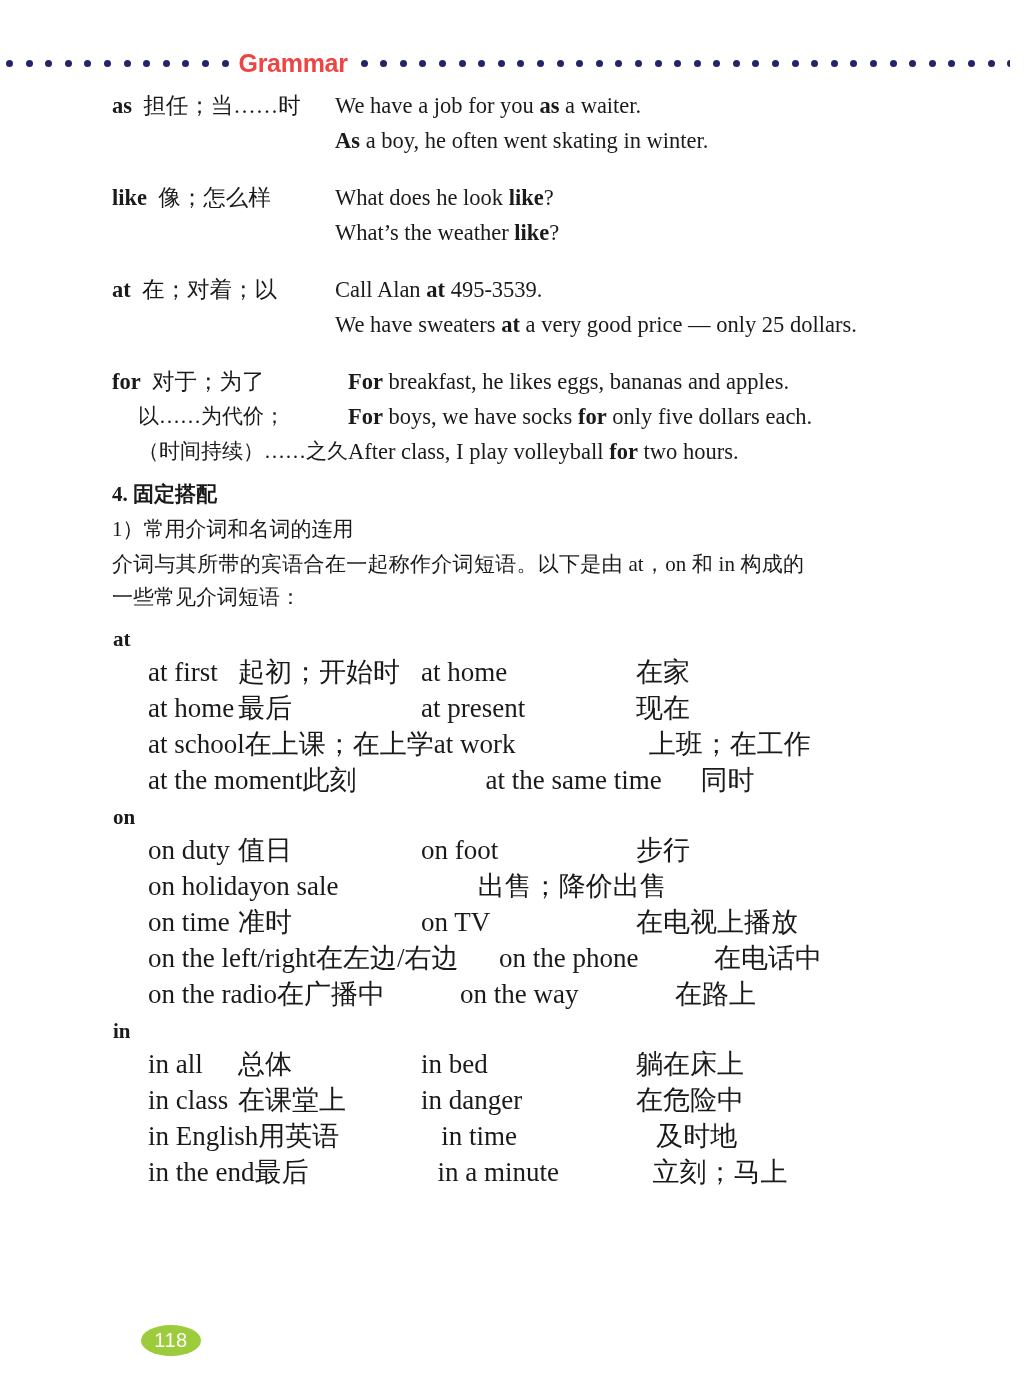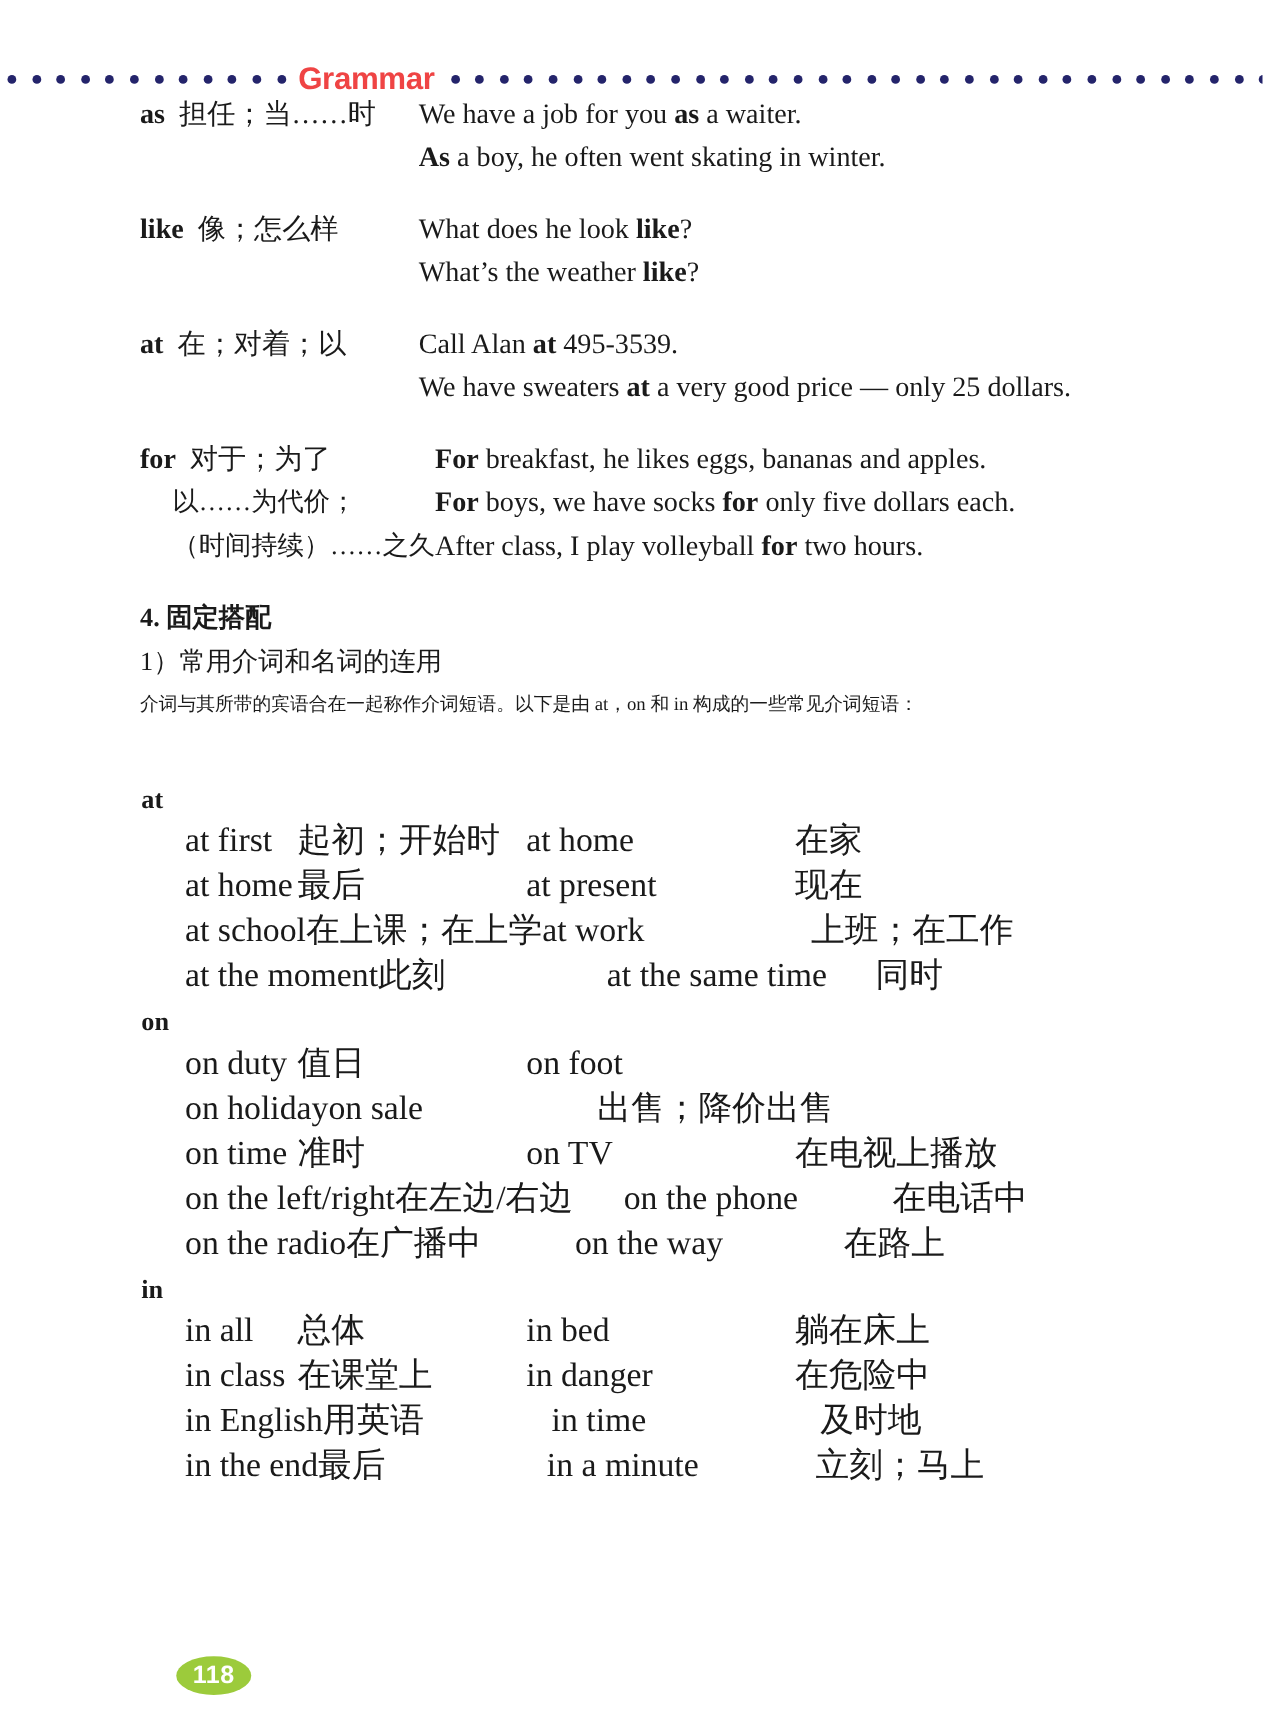--- a/index.html
+++ b/index.html
@@ -53,21 +53,21 @@
     letter-spacing: -0.3px;
     color: #25256e;
     padding: 0 7px 0 4px;
     white-space: nowrap;
   }
 
   
   .usage-table {
     position: absolute;
     left: 0;
-    top: 73px;
+    top: 88px;
     width: 1024px;
   }
   .usage-row {
     display: flex;
     align-items: flex-start;
     margin-bottom: 22px;
   }
   .usage-left {
     flex: 0 0 335px;
     padding-left: 112px;
@@ -114,21 +114,21 @@
   }
   .sec-subheading {
     padding-left: 112px;
     font-size: 21px;
     line-height: 32px;
     margin-bottom: 3px;
   }
   .sec-para {
     padding-left: 112px;
     padding-right: 56px;
-    font-size: 15px;
+    font-size: 21px;
     line-height: 33px;
     text-align: justify;
   }
 
   
   .groups {
     position: absolute;
     left: 0;
     top: 624px;
     width: 1024px;
@@ -164,21 +164,21 @@
     width: 60px;
     height: 31px;
     border-radius: 50%;
     background: #9ccb3b;
     display: flex;
     align-items: center;
     justify-content: center;
   }
   .page-badge span {
     font-family: "Liberation Sans", "DejaVu Sans", sans-serif;
-    font-weight: bold;
+    font-weight: normal;
     font-size: 20px;
     color: #ffffff;
     letter-spacing: 0.5px;
   }
 </style>
 </head>
 <body>
 
 <div class="header-band">
   <div class="dot-run left">
@@ -309,20 +309,21 @@
         <div class="cell c3">at the same time</div>
         <div class="cell c4">同时</div>
       </div>
     </div>
     <div class="group">
       <div class="group-label">on</div>
       <div class="phrase-row">
         <div class="cell c1">on duty</div>
         <div class="cell c2">值日</div>
         <div class="cell c3">on foot</div>
+        <div class="cell c4">步行</div>
       </div>
       <div class="phrase-row">
         <div class="cell c1">on holiday</div>
         <div class="cell c3">on sale</div>
         <div class="cell c4">出售；降价出售</div>
       </div>
       <div class="phrase-row">
         <div class="cell c1">on time</div>
         <div class="cell c2">准时</div>
         <div class="cell c3">on TV</div>

